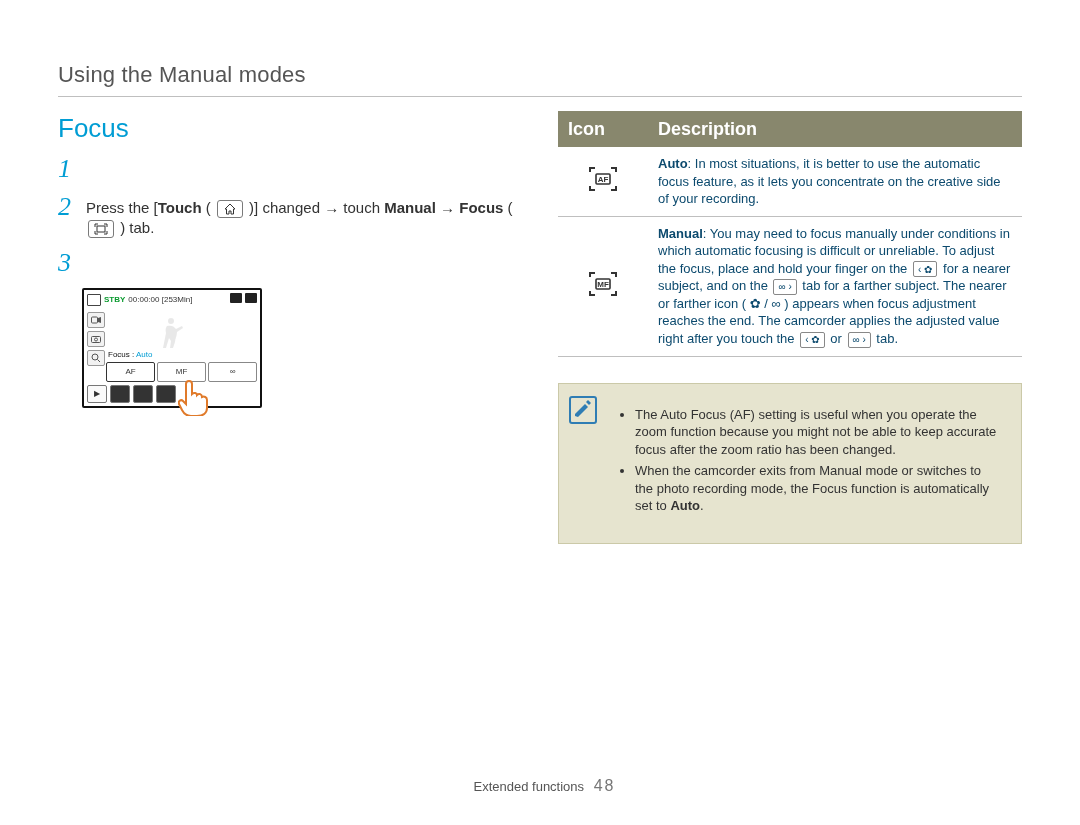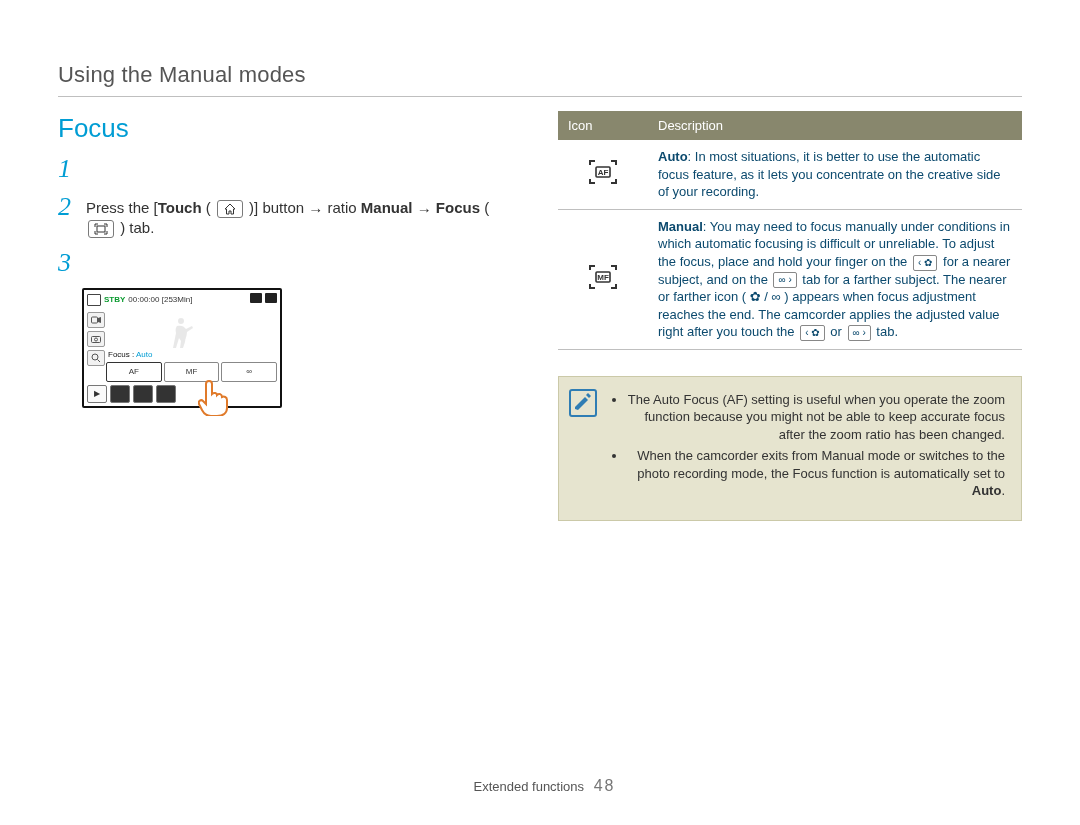--- a/index.html
+++ b/index.html
@@ -80,21 +80,21 @@
     margin:0 2px;
     vertical-align:middle;
     background:#fff;
     font-size:10px;
     line-height:16px;
   }
   .inline-icon svg{display:block;}
 
   
   .lcd{
-    width:200px;
+    width:180px;
     height:120px;
     border:2px solid #111;
     border-radius:2px;
     background:#fff;
     margin-top:0;
     margin-left:24px;
     position:relative;
     box-sizing:border-box;
     font-size:8px;
   }
@@ -147,24 +147,24 @@
 
   
   table.desc{
     width:100%;
     border-collapse:collapse;
     font-size:13px;
   }
   table.desc th{
     background:var(--olive);
     color:#fff;
-    font-weight:400;
+    font-weight:700;
     text-align:left;
     padding:6px 10px;
-    font-size:13px;
+    font-size:18px;
   }
   table.desc th:first-child{width:70px;}
   table.desc td{
     border-bottom:1px solid var(--rule);
     padding:8px 10px;
     vertical-align:middle;
     color:#0c4a6e;
   }
   table.desc tr:last-child td{border-bottom:1px solid var(--rule);}
   table.desc td.icon-cell{text-align:center;}
@@ -180,21 +180,21 @@
     border:1px solid var(--olive-light);
     background:var(--note-bg);
     display:flex;
     padding:10px 12px 12px 10px;
     font-size:13px;
     color:#333;
   }
   .note .note-icon{
     flex-shrink:0;width:28px;height:28px;margin-right:10px;margin-top:2px;
   }
-  .note ul{margin:4px;padding-left:16px;text-align:right;}
+  .note ul{margin:12px;padding-left:16px;}
   .note ul li{margin-bottom:4px;}
 
   
   .footer{
     position:absolute;left:9px;right:0;bottom:28px;
     text-align:center;font-size:13px;color:#555;
   }
   .footer .pg{font-size:16px;color:#777;margin-left:6px;letter-spacing:2px;}
 </style>
 </head>
@@ -216,21 +216,21 @@
 
       <li>
         <span class="step-num">2</span>
         <span class="step-text">
           <span>Press the [</span><b>Touch</b><span> (</span>
           <span class="inline-icon">
             <svg width="12" height="12" viewBox="0 0 12 12">
                 <path d="M6 1 L11 6 L9.5 6 L9.5 11 L7 11 L7 8 L5 8 L5 11 L2.5 11 L2.5 6 L1 6 Z" fill="none" stroke="#333" stroke-width="1"></path>
               </svg>
           </span>
-          <span>)] button → ratio </span><b>Manual</b><span> → </span><b>Focus</b><span> (</span>
+          <span>)] changed → touch </span><b>Manual</b><span> → </span><b>Focus</b><span> (</span>
           <span class="inline-icon">
             <svg width="14" height="12" viewBox="0 0 14 12">
                 <rect x="3" y="3" width="8" height="6" fill="none" stroke="#333"></rect>
                 <path d="M1 1h3M1 1v3M13 1h-3M13 1v3M1 11h3M1 11v-3M13 11h-3M13 11v-3" stroke="#333" stroke-width="1" fill="none"></path>
               </svg>
           </span>
           <span>) tab.</span>
         </span>
       </li>
 

